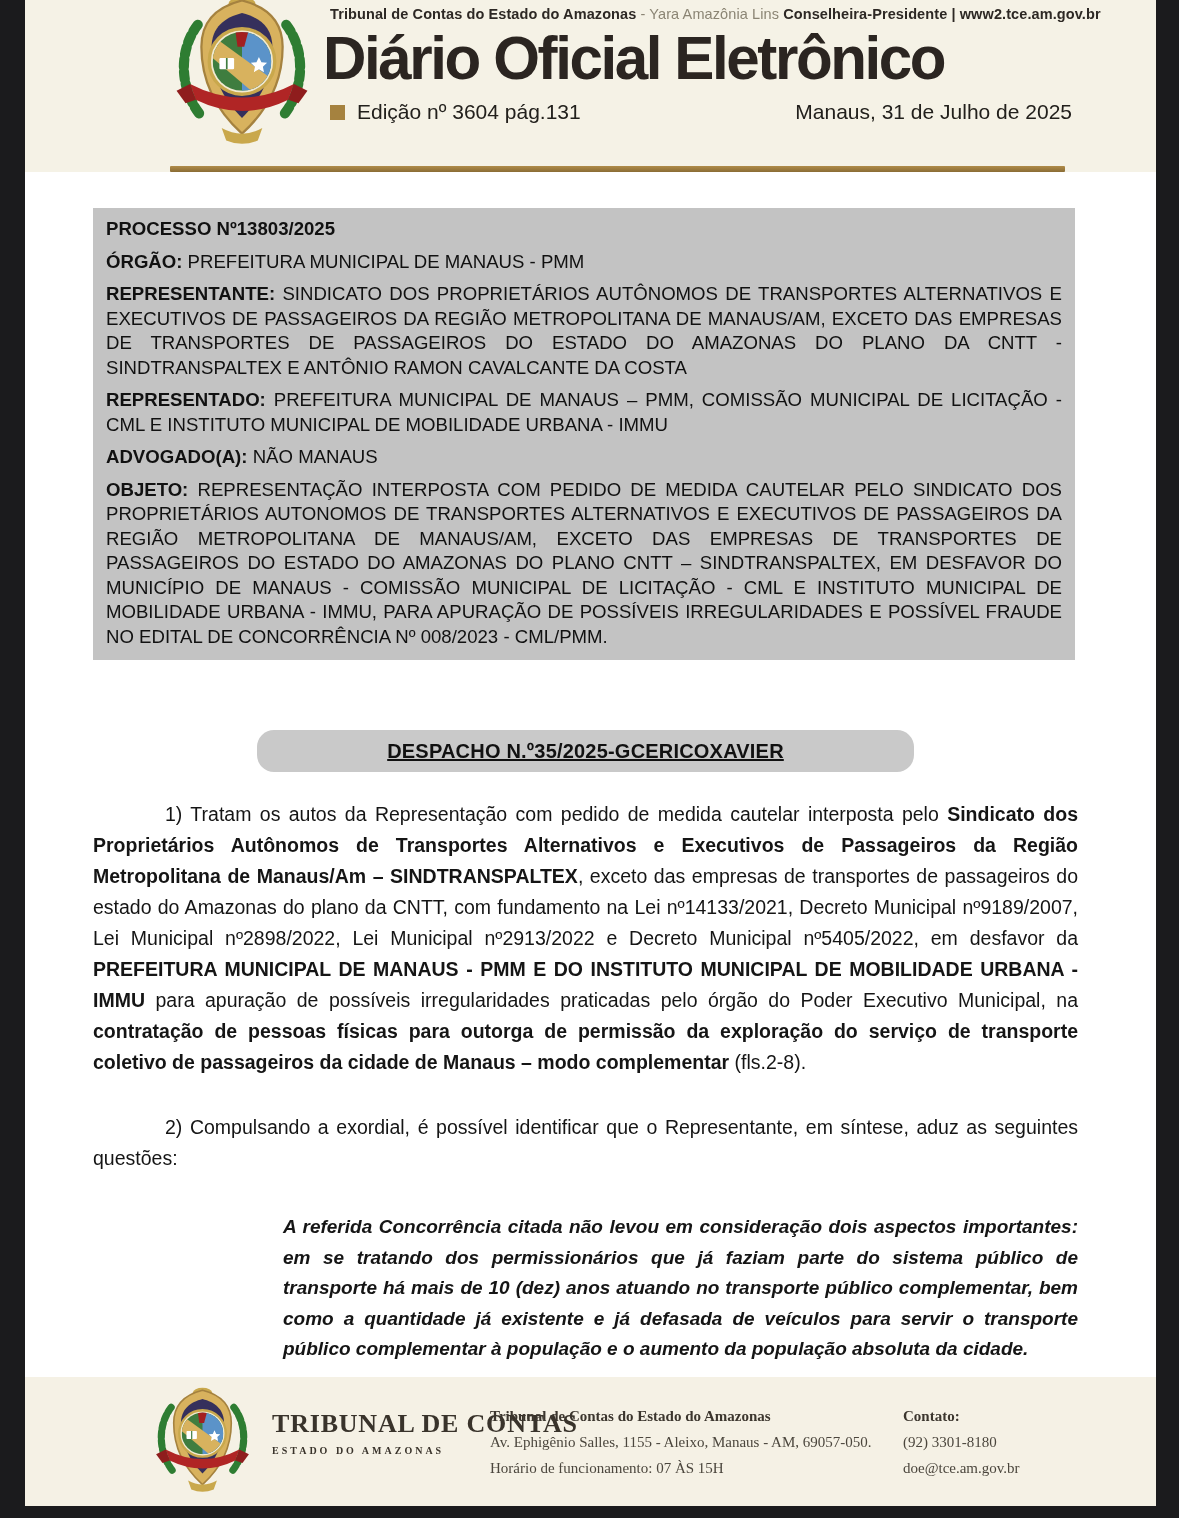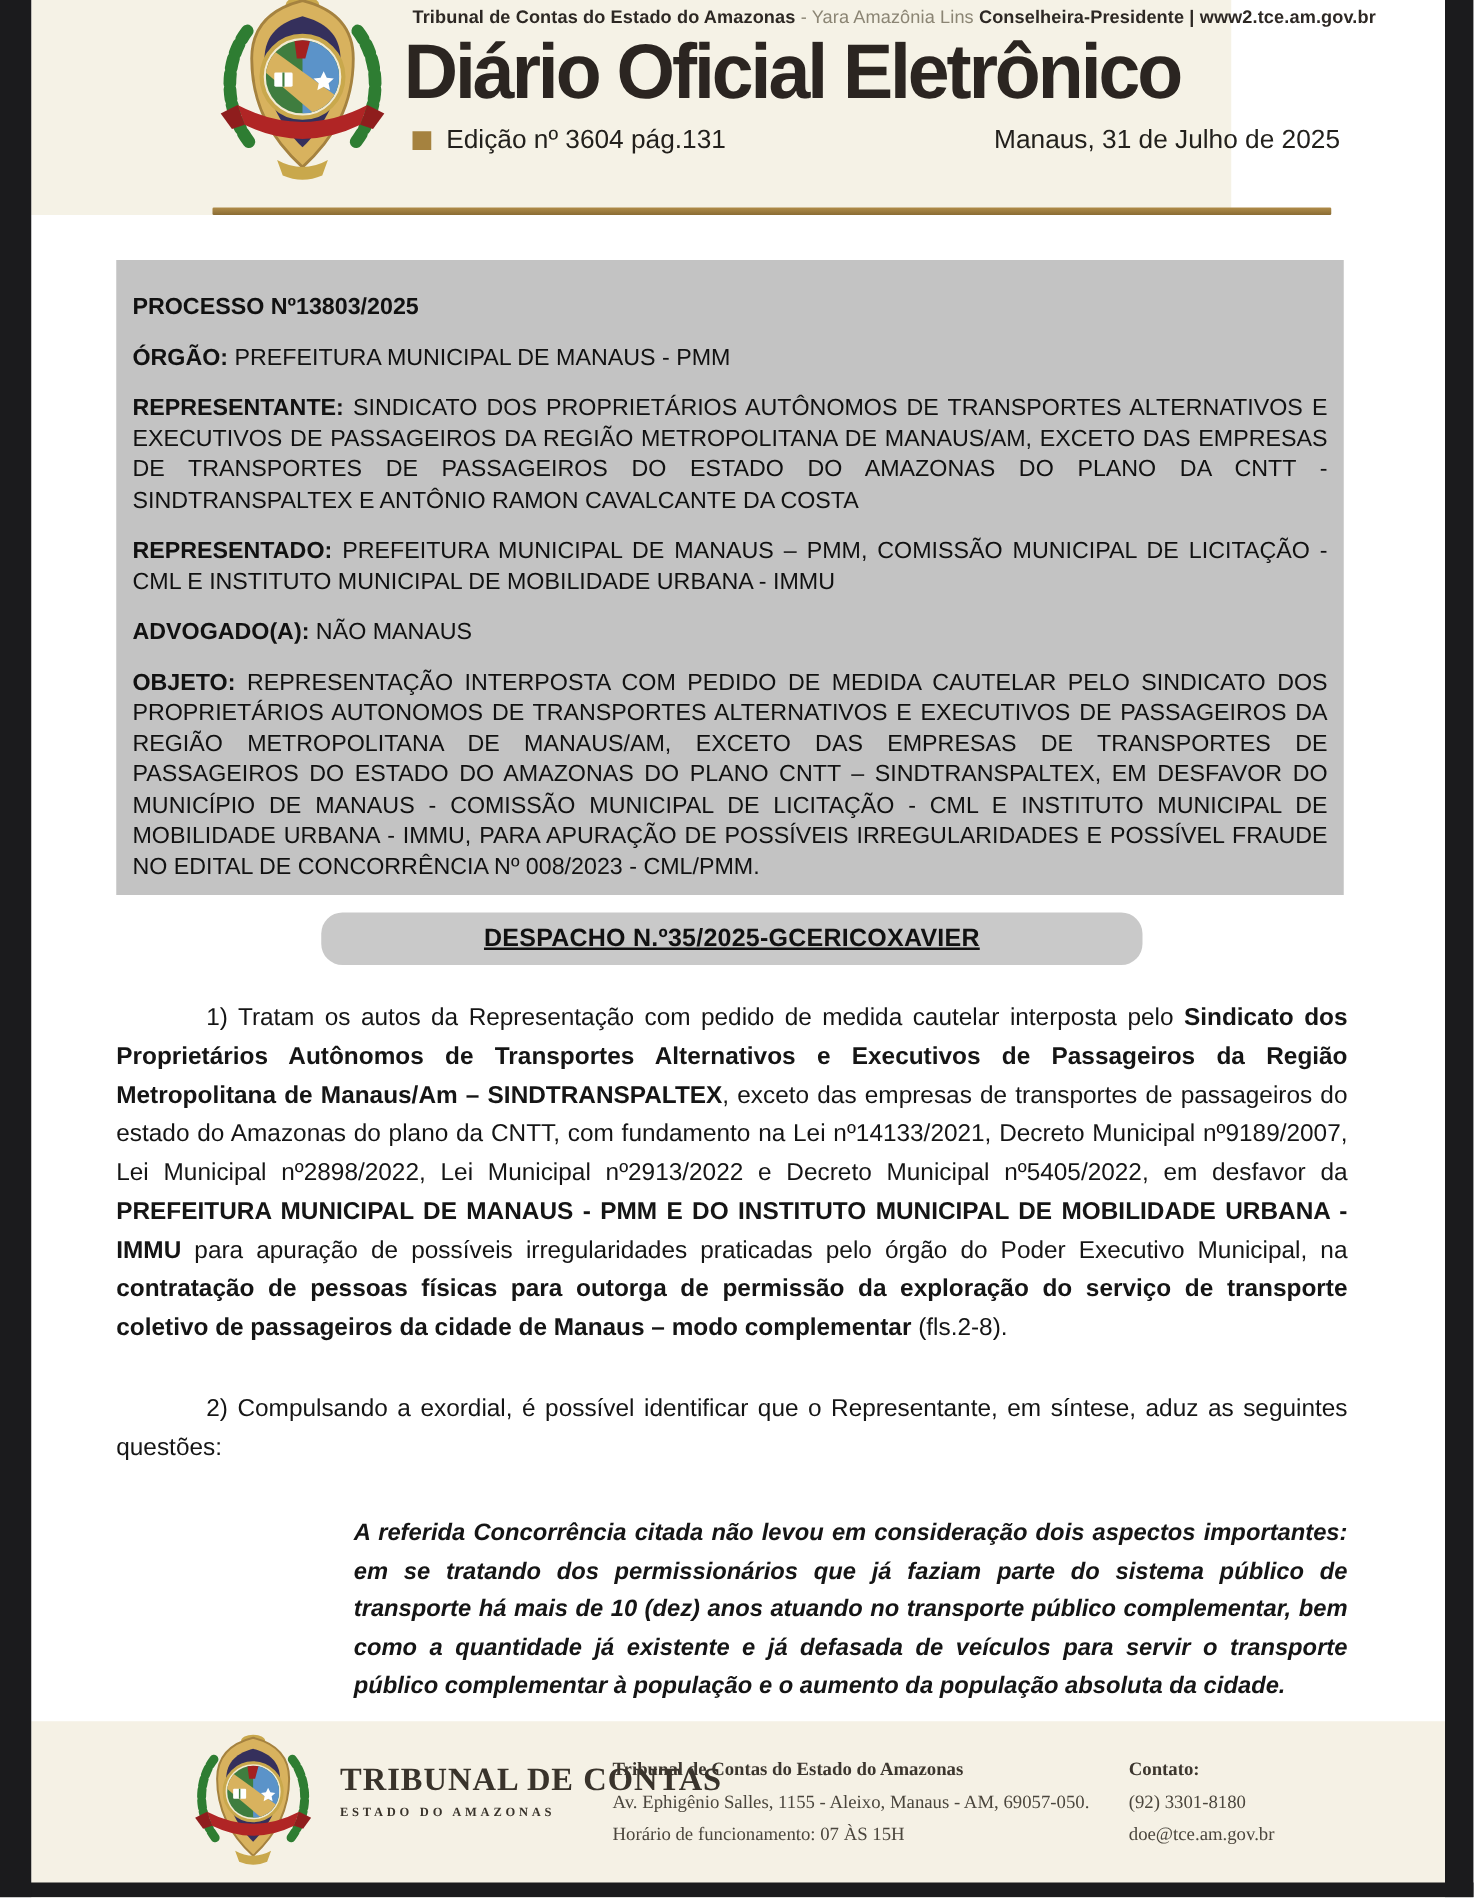--- a/index.html
+++ b/index.html
@@ -7,40 +7,40 @@
     position:relative;width:1179px;height:1518px;overflow:hidden;
     font-family:"Liberation Sans","DejaVu Sans",sans-serif;
     color:#1a1a1a;background:#ffffff;
   }
   
   .bar{position:absolute;background:#1b1b1d;}
   .bar-left{left:0;top:0;width:25px;height:1518px;}
   .bar-right{right:0;top:0;width:23px;height:1518px;}
   .bar-bottom{left:0;bottom:0;width:1179px;height:12px;}
   
-  .masthead{position:absolute;left:25px;top:0;width:960px;height:172px;background:#f5f2e6;}
+  .masthead{position:absolute;left:25px;top:0;width:1131px;height:172px;background:#f5f2e6;}
   .coat-header{position:absolute;left:128px;top:-4px;width:178px;height:158px;}
   .mast-topline{position:absolute;left:305px;top:6px;width:760px;font-size:14.5px;font-weight:bold;color:#2d2824;letter-spacing:0.1px;white-space:nowrap;}
   .mast-topline .lightname{font-weight:normal;color:#8b8574;}
   .mast-title{
     position:absolute;left:298px;top:22px;width:790px;
     font-size:62px;font-weight:bold;letter-spacing:-2.5px;color:#2b2521;
     transform:scaleX(0.97);transform-origin:left center;white-space:nowrap;
   }
   .mast-subrow{position:absolute;left:305px;top:100px;width:742px;display:flex;justify-content:space-between;align-items:center;font-size:21px;color:#22201c;}
   .edition-wrap{display:flex;align-items:center;gap:12px;}
   .gold-square{width:15px;height:15px;background:#a5823f;}
   .gold-rule{position:absolute;left:145px;top:166px;width:895px;height:6px;background:linear-gradient(#b08c49,#8a6c34);border-radius:1px;}
   
   .process-box{
     position:absolute;left:93px;top:208px;width:982px;box-sizing:border-box;
     background:#c3c3c3;padding:9px 13px 11px 13px;
     font-size:18.6px;line-height:24.5px;text-align:justify;color:#111;
   }
-  .process-box p{margin:16px 0 8px 0;}
+  .process-box p{margin:0 0 8px 0;}
   .process-box p:last-child{margin-bottom:0;}
   .lbl{font-weight:bold;}
   
   .despacho-bar{
     position:absolute;left:257px;top:730px;width:657px;height:42px;
     background:#c9c9c9;display:flex;align-items:center;justify-content:center;border-radius:17px;
   }
   .despacho-bar span{font-size:20px;font-weight:bold;text-decoration:underline;color:#111;letter-spacing:0.2px;}
   
   .para{position:absolute;left:93px;width:985px;font-size:19.5px;line-height:31px;text-align:justify;color:#151515;}

